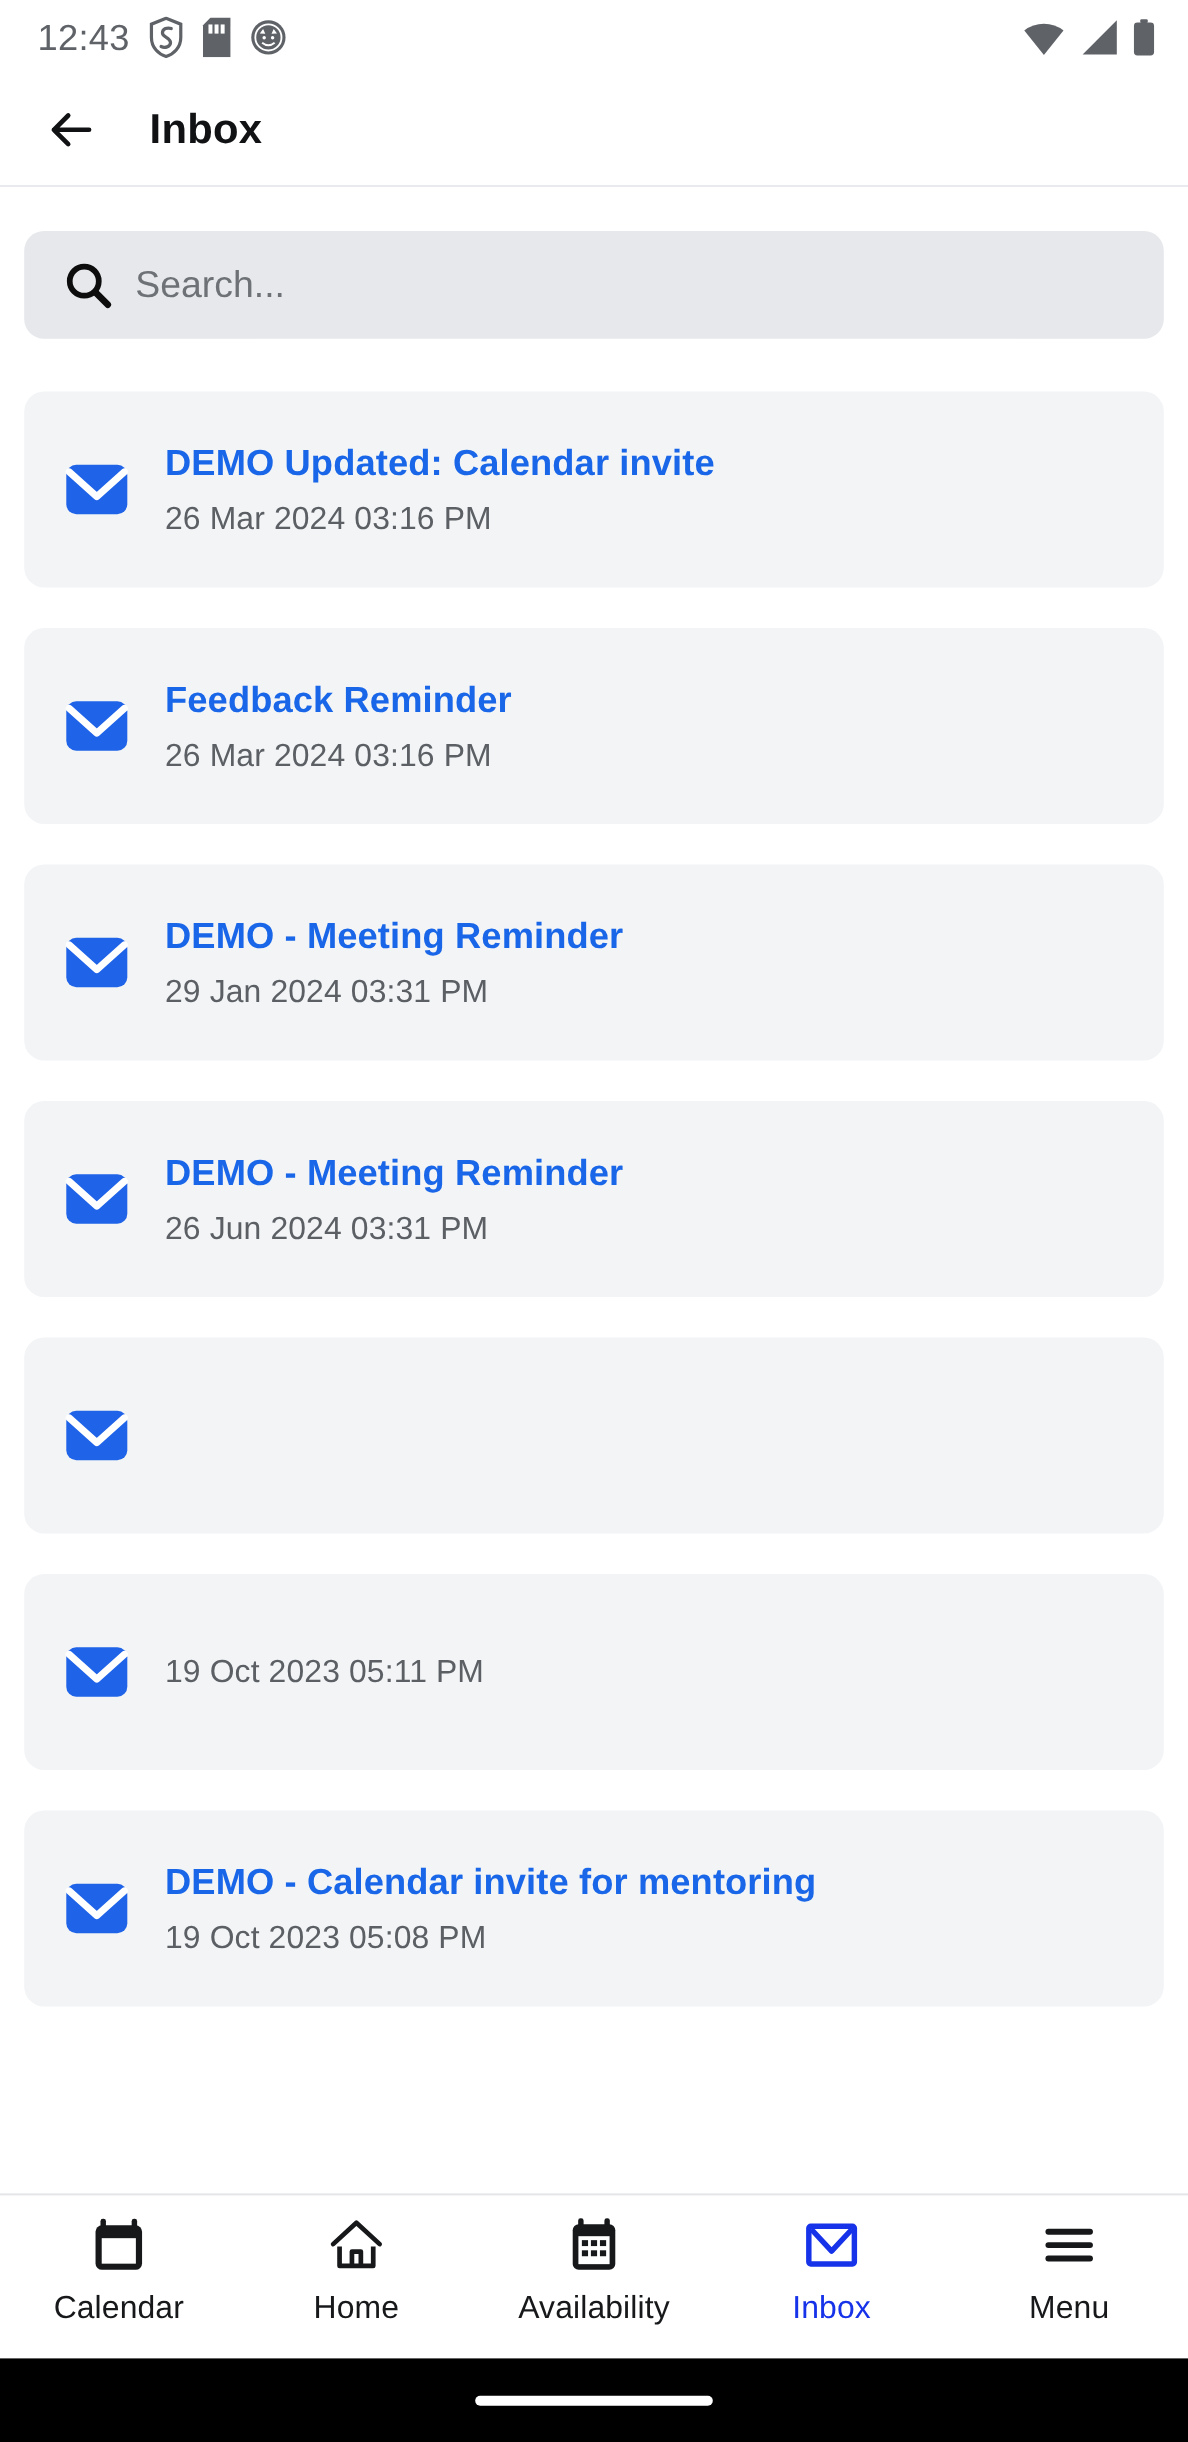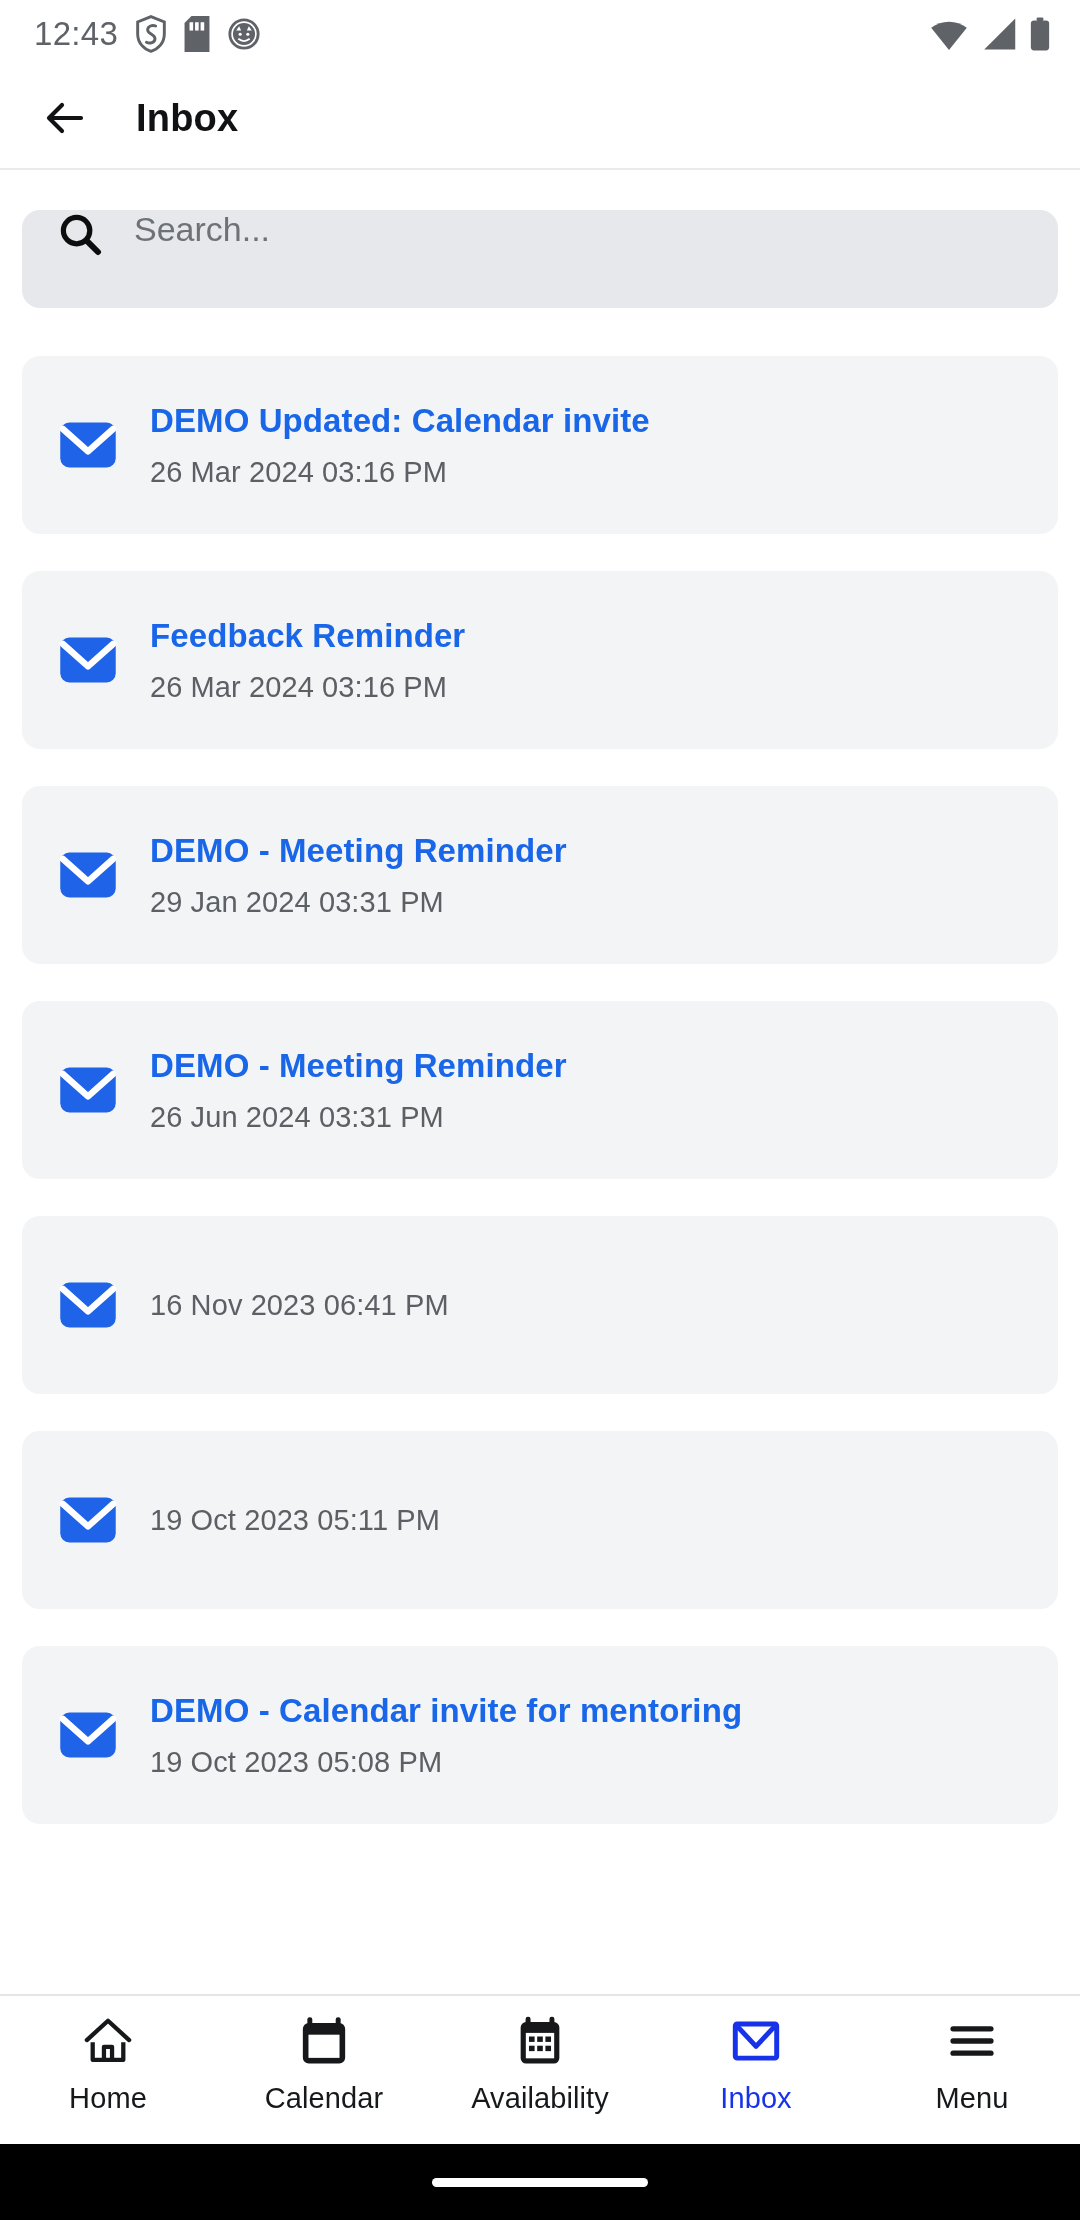--- a/index.html
+++ b/index.html
@@ -35,21 +35,21 @@
   
   .body-scroll {
     flex:1 1 auto; overflow:hidden; background:#fff;
     padding:0 22px;
   }
 
   
   .search-wrap {
     margin-top:40px;
     height:98px; border-radius:18px; background:#e6e8eb;
-    display:flex; align-items:flex-start; padding:0 34px; gap:30px;
+    display:flex; align-items:center; padding:0 34px; gap:19px;
   }
   .search-placeholder { font-size:34px; color:#6e7276; }
 
   
   .mail-card {
     margin-top:37px;
     background:#f2f4f6; border-radius:18px;
     height:178px;
     display:flex; align-items:center; padding:0 34px; gap:30px;
   }
@@ -186,21 +186,20 @@
           <div class="mail-date">26 Jun 2024 03:31 PM</div>
         </div>
       </div>
 
       <div class="mail-card">
         <svg width="64" height="64" viewBox="0 0 24 24">
           <rect x="1.6" y="3.6" width="20.8" height="16.8" rx="3.4" fill="#1f63e8"></rect>
           <path d="M2.6 6 L12 14.4 L21.4 6" fill="none" stroke="#fff" stroke-width="2.4" stroke-linecap="round" stroke-linejoin="round"></path>
         </svg>
         <div class="mail-text">
-          <div class="mail-date">16 Nov 2023 06:41 PM</div>
         </div>
       </div>
 
       <div class="mail-card">
         <svg width="64" height="64" viewBox="0 0 24 24">
           <rect x="1.6" y="3.6" width="20.8" height="16.8" rx="3.4" fill="#1f63e8"></rect>
           <path d="M2.6 6 L12 14.4 L21.4 6" fill="none" stroke="#fff" stroke-width="2.4" stroke-linecap="round" stroke-linejoin="round"></path>
         </svg>
         <div class="mail-text">
           <div class="mail-date">19 Oct 2023 05:11 PM</div>
@@ -216,38 +215,38 @@
           <div class="mail-subject">DEMO - Calendar invite for mentoring</div>
           <div class="mail-date">19 Oct 2023 05:08 PM</div>
         </div>
       </div>
 
     </div>
   </div>
 
   <div class="bottom-divider"></div>
   <div class="bottomnav">
-
-    <div class="nav-item">
-      <svg width="54" height="54" viewBox="0 0 24 24">
-        <path d="M2.6 11.6 L12 3 L21.4 11.6" fill="none" stroke="#16181a" stroke-width="1.9" stroke-linecap="round" stroke-linejoin="round"></path>
-        <path d="M5.2 12.6 V20.4 H18.8 V12.6" fill="none" stroke="#16181a" stroke-width="1.9" stroke-linejoin="round"></path>
-        <path d="M10.2 20.4 V14.6 H13.8 V20.4" fill="none" stroke="#16181a" stroke-width="1.9" stroke-linejoin="round"></path>
-      </svg>
-      <span class="nav-label">Home</span>
-    </div>
 
     <div class="nav-item">
       <svg width="54" height="54" viewBox="0 0 24 24">
         <rect x="4.6" y="1.4" width="2.2" height="4.6" rx="1" fill="#16181a"></rect>
         <rect x="17.2" y="1.4" width="2.2" height="4.6" rx="1" fill="#16181a"></rect>
         <rect x="2.6" y="4" width="18.8" height="18" rx="2.6" fill="#16181a"></rect>
         <rect x="5.1" y="9.2" width="13.8" height="10.3" fill="#fff"></rect>
       </svg>
       <span class="nav-label">Calendar</span>
+    </div>
+
+    <div class="nav-item">
+      <svg width="54" height="54" viewBox="0 0 24 24">
+        <path d="M2.6 11.6 L12 3 L21.4 11.6" fill="none" stroke="#16181a" stroke-width="1.9" stroke-linecap="round" stroke-linejoin="round"></path>
+        <path d="M5.2 12.6 V20.4 H18.8 V12.6" fill="none" stroke="#16181a" stroke-width="1.9" stroke-linejoin="round"></path>
+        <path d="M10.2 20.4 V14.6 H13.8 V20.4" fill="none" stroke="#16181a" stroke-width="1.9" stroke-linejoin="round"></path>
+      </svg>
+      <span class="nav-label">Home</span>
     </div>
 
     <div class="nav-item">
       <svg width="54" height="54" viewBox="0 0 24 24">
         <rect x="5.6" y="1.2" width="2.2" height="4.4" rx="1" fill="#16181a"></rect>
         <rect x="16.2" y="1.2" width="2.2" height="4.4" rx="1" fill="#16181a"></rect>
         <rect x="3.4" y="3.6" width="17.2" height="18.4" rx="2.4" fill="#16181a"></rect>
         <rect x="5.7" y="8.4" width="12.6" height="11.3" fill="#fff"></rect>
         <g fill="#16181a">
           <rect x="7.1" y="10" width="2.5" height="2.4"></rect>

